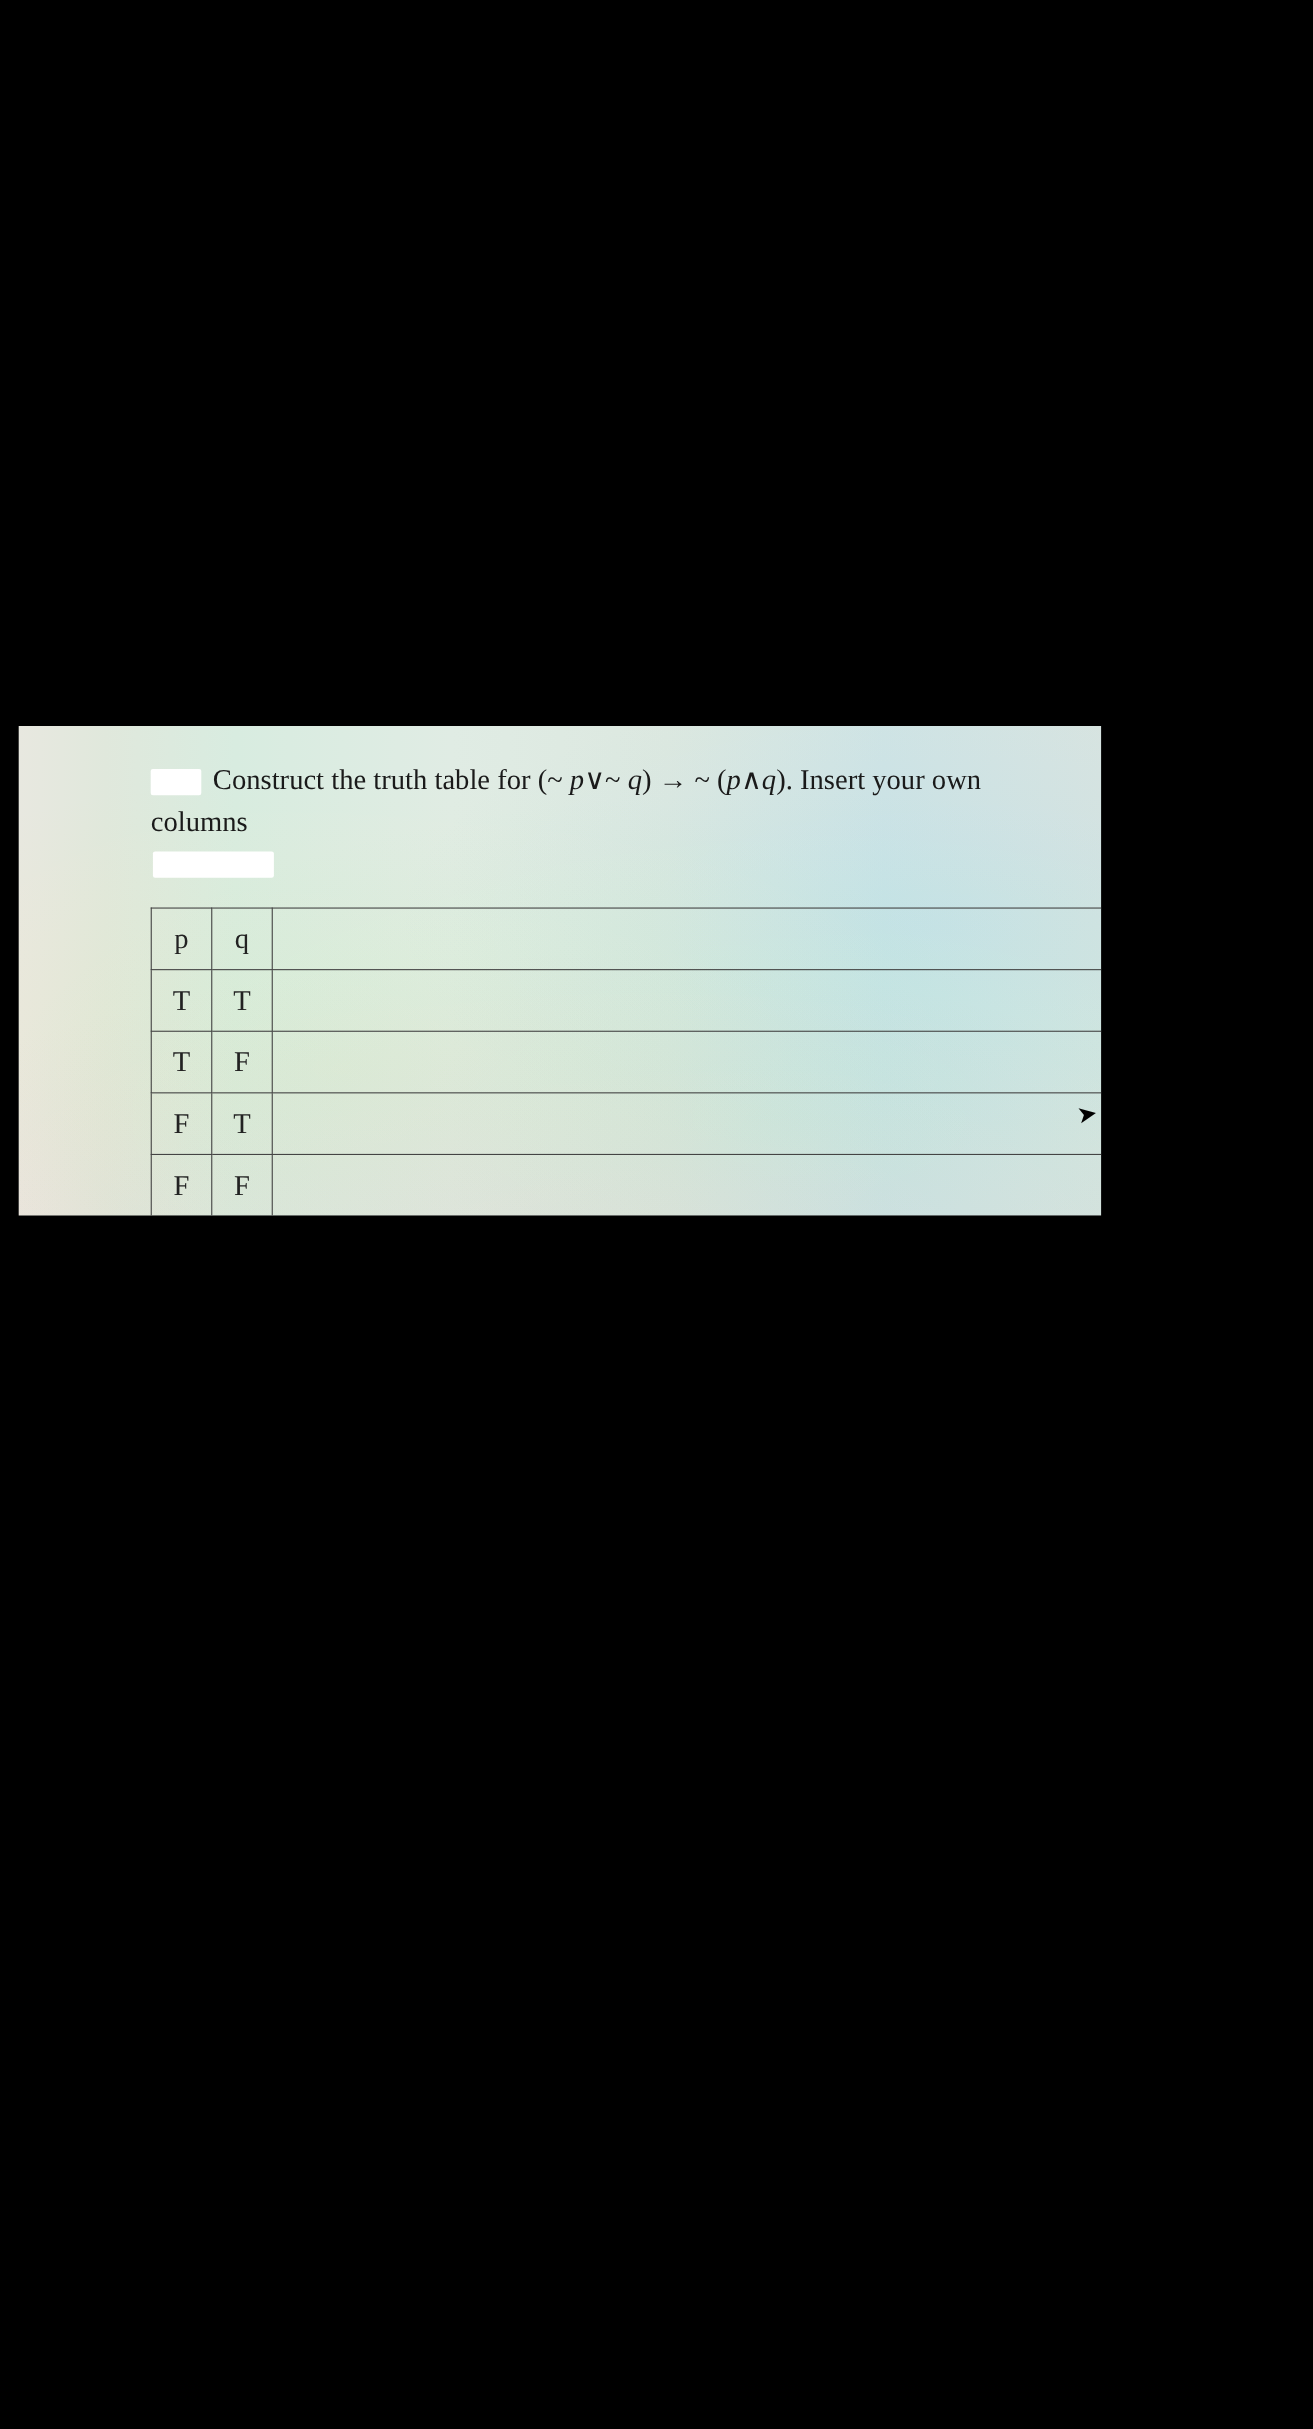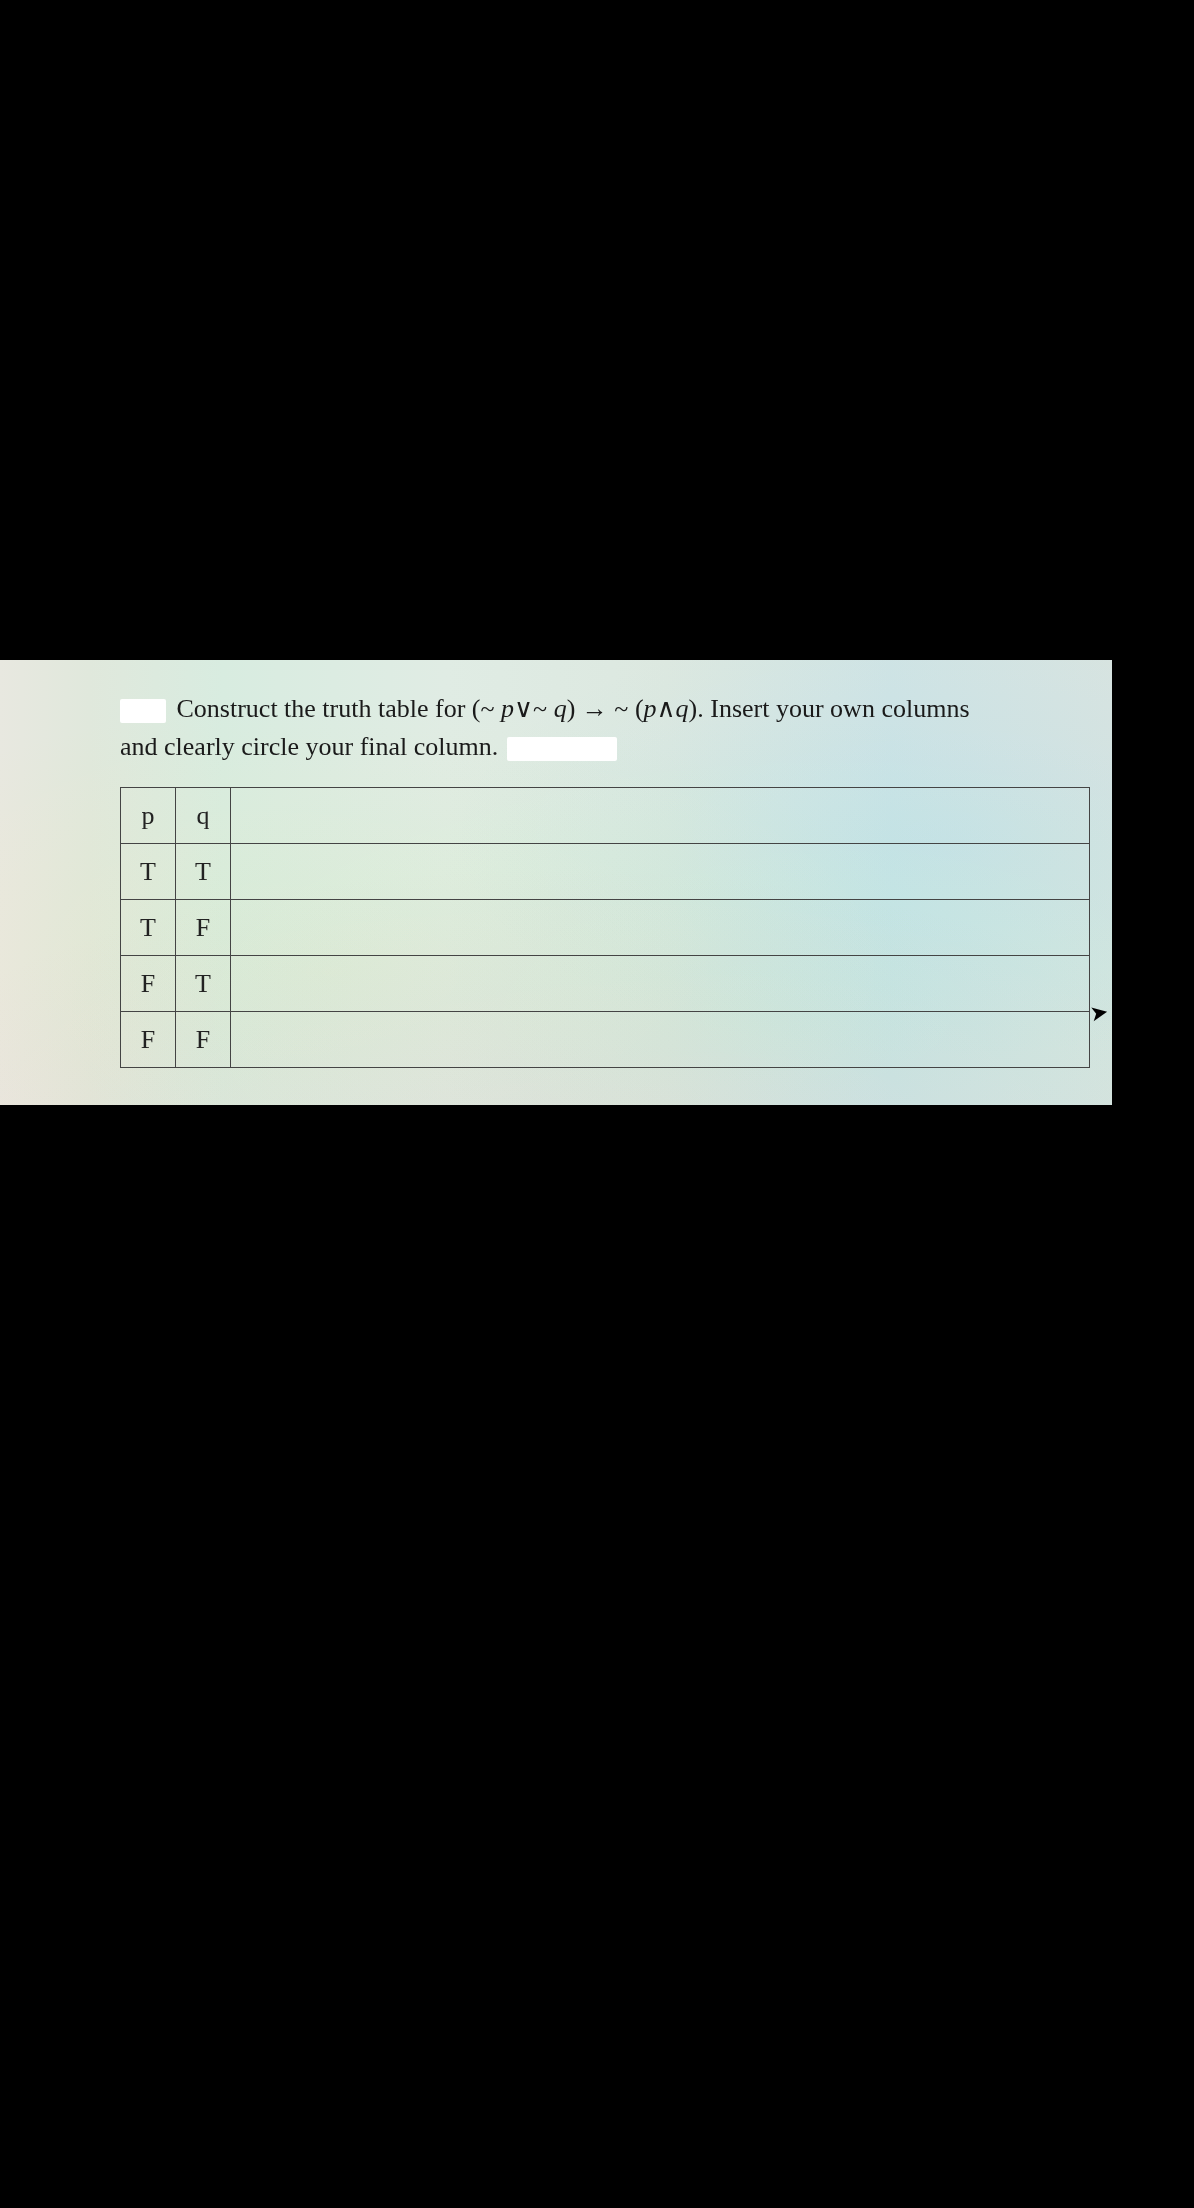--- a/index.html
+++ b/index.html
@@ -6,22 +6,22 @@
   html, body {
     width: 1194px;
     height: 2208px;
     background: #000;
     overflow: hidden;
     font-family: "Times New Roman", Times, serif;
   }
   .page-strip {
     position: absolute;
     top: 660px;
-    left: 0;
-    width: 1112px;
+    left: 17px;
+    width: 984px;
     height: 445px;
     background: linear-gradient(90deg, #e8e8e0 0%, #e0e8dc 8%, #d8ece0 20%, #e0ece4 40%, #dce8e0 60%, #d0e4e4 80%, #d8e4e0 100%);
     overflow: hidden;
   }
   .rainbow {
     position: absolute;
     inset: 0;
     background:
       radial-gradient(1400px 600px at 50% 120%, rgba(255,120,180,0.10), transparent 55%),
       radial-gradient(1200px 500px at 70% 80%, rgba(120,255,200,0.12), transparent 60%),
@@ -86,21 +86,20 @@
 </head>
 <body>
 
 <div class="page-strip">
   <div class="rainbow"></div>
   <div class="content">
     <p class="prompt">
       <span class="whiteout1"></span>
       <span>Construct the truth table for </span>
       <span class="formula">(~&nbsp;<span class="math">p</span>∨~&nbsp;<span class="math">q</span>)&nbsp;→&nbsp;~&nbsp;(<span class="math">p</span>∧<span class="math">q</span>)</span><span>.  Insert your own columns</span><br>
-      <span>and clearly circle your final column.</span>
       <span class="whiteout2"></span>
     </p>
 
     <table class="truth">
       <colgroup>
         <col class="small">
           <col class="small">
           <col class="big">
       </colgroup>
       <tbody>

